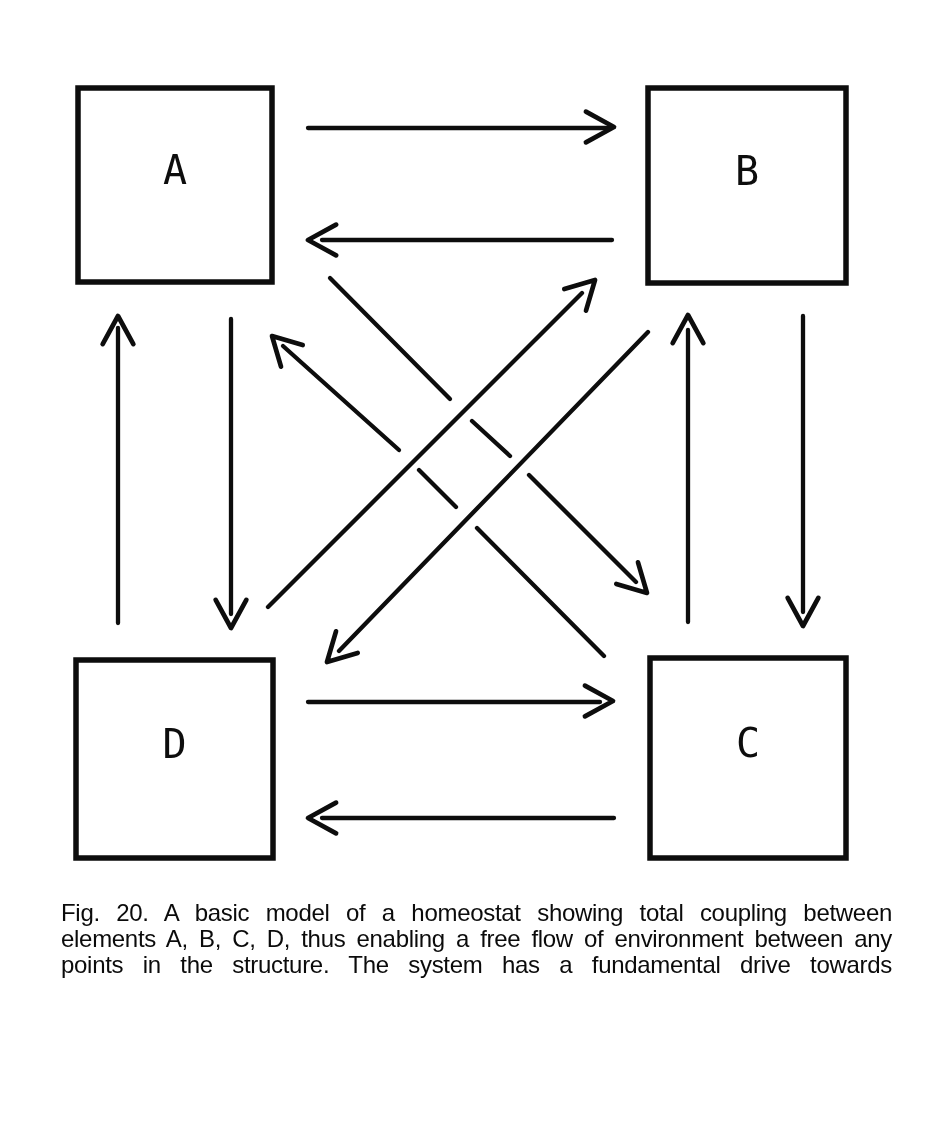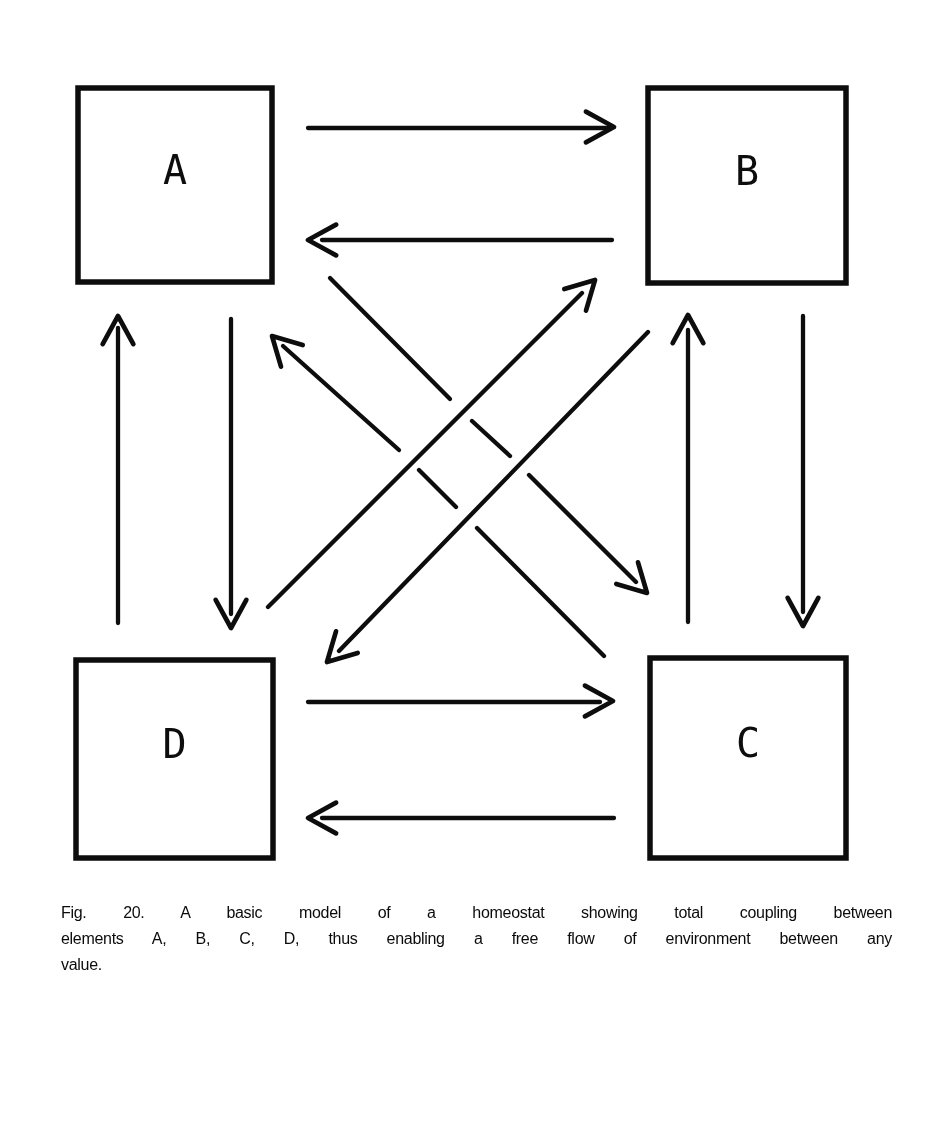--- a/index.html
+++ b/index.html
@@ -20,21 +20,21 @@
     left: 0;
     top: 0;
     display: block;
   }
   .caption {
     position: absolute;
     left: 61px;
     top: 900px;
     width: 831px;
     color: #0b0b0b;
-    font-size: 16px;
+    font-size: 24px;
     line-height: 26px;
     letter-spacing: -0.3px;
     font-family: "Liberation Sans", sans-serif;
   }
   .cap-line {
     white-space: normal;
   }
   .cap-line.j {
     text-align: justify;
     text-align-last: justify;
@@ -85,16 +85,16 @@
       <polyline points="637.9907350034335,562.2944118404868 647,593 616.2944118404868,583.9907350034335" fill="none" stroke="#0d0d0d" stroke-width="4.7" stroke-linecap="round" stroke-linejoin="round"></polyline>
       <line x1="604" y1="656" x2="477" y2="528" stroke="#0d0d0d" stroke-width="4.3" stroke-linecap="round"></line>
       <line x1="456" y1="507" x2="419" y2="470" stroke="#0d0d0d" stroke-width="4.3" stroke-linecap="round"></line>
       <line x1="399" y1="450" x2="283" y2="346" stroke="#0d0d0d" stroke-width="4.3" stroke-linecap="round"></line>
       <polyline points="281.0092649965664,366.7055881595133 272,336 302.7055881595133,345.0092649965664" fill="none" stroke="#0d0d0d" stroke-width="4.7" stroke-linecap="round" stroke-linejoin="round"></polyline>
     </svg>
 
   <div class="caption">
     <div class="cap-line j">Fig. 20. A basic model of a homeostat showing total coupling between</div>
     <div class="cap-line j">elements A, B, C, D, thus enabling a free flow of environment between any</div>
-    <div class="cap-line">value.</div>
+    <div class="cap-line j">points in the structure. The system has a fundamental drive towards</div>
   </div>
 
 </div>
 
 </body></html>

